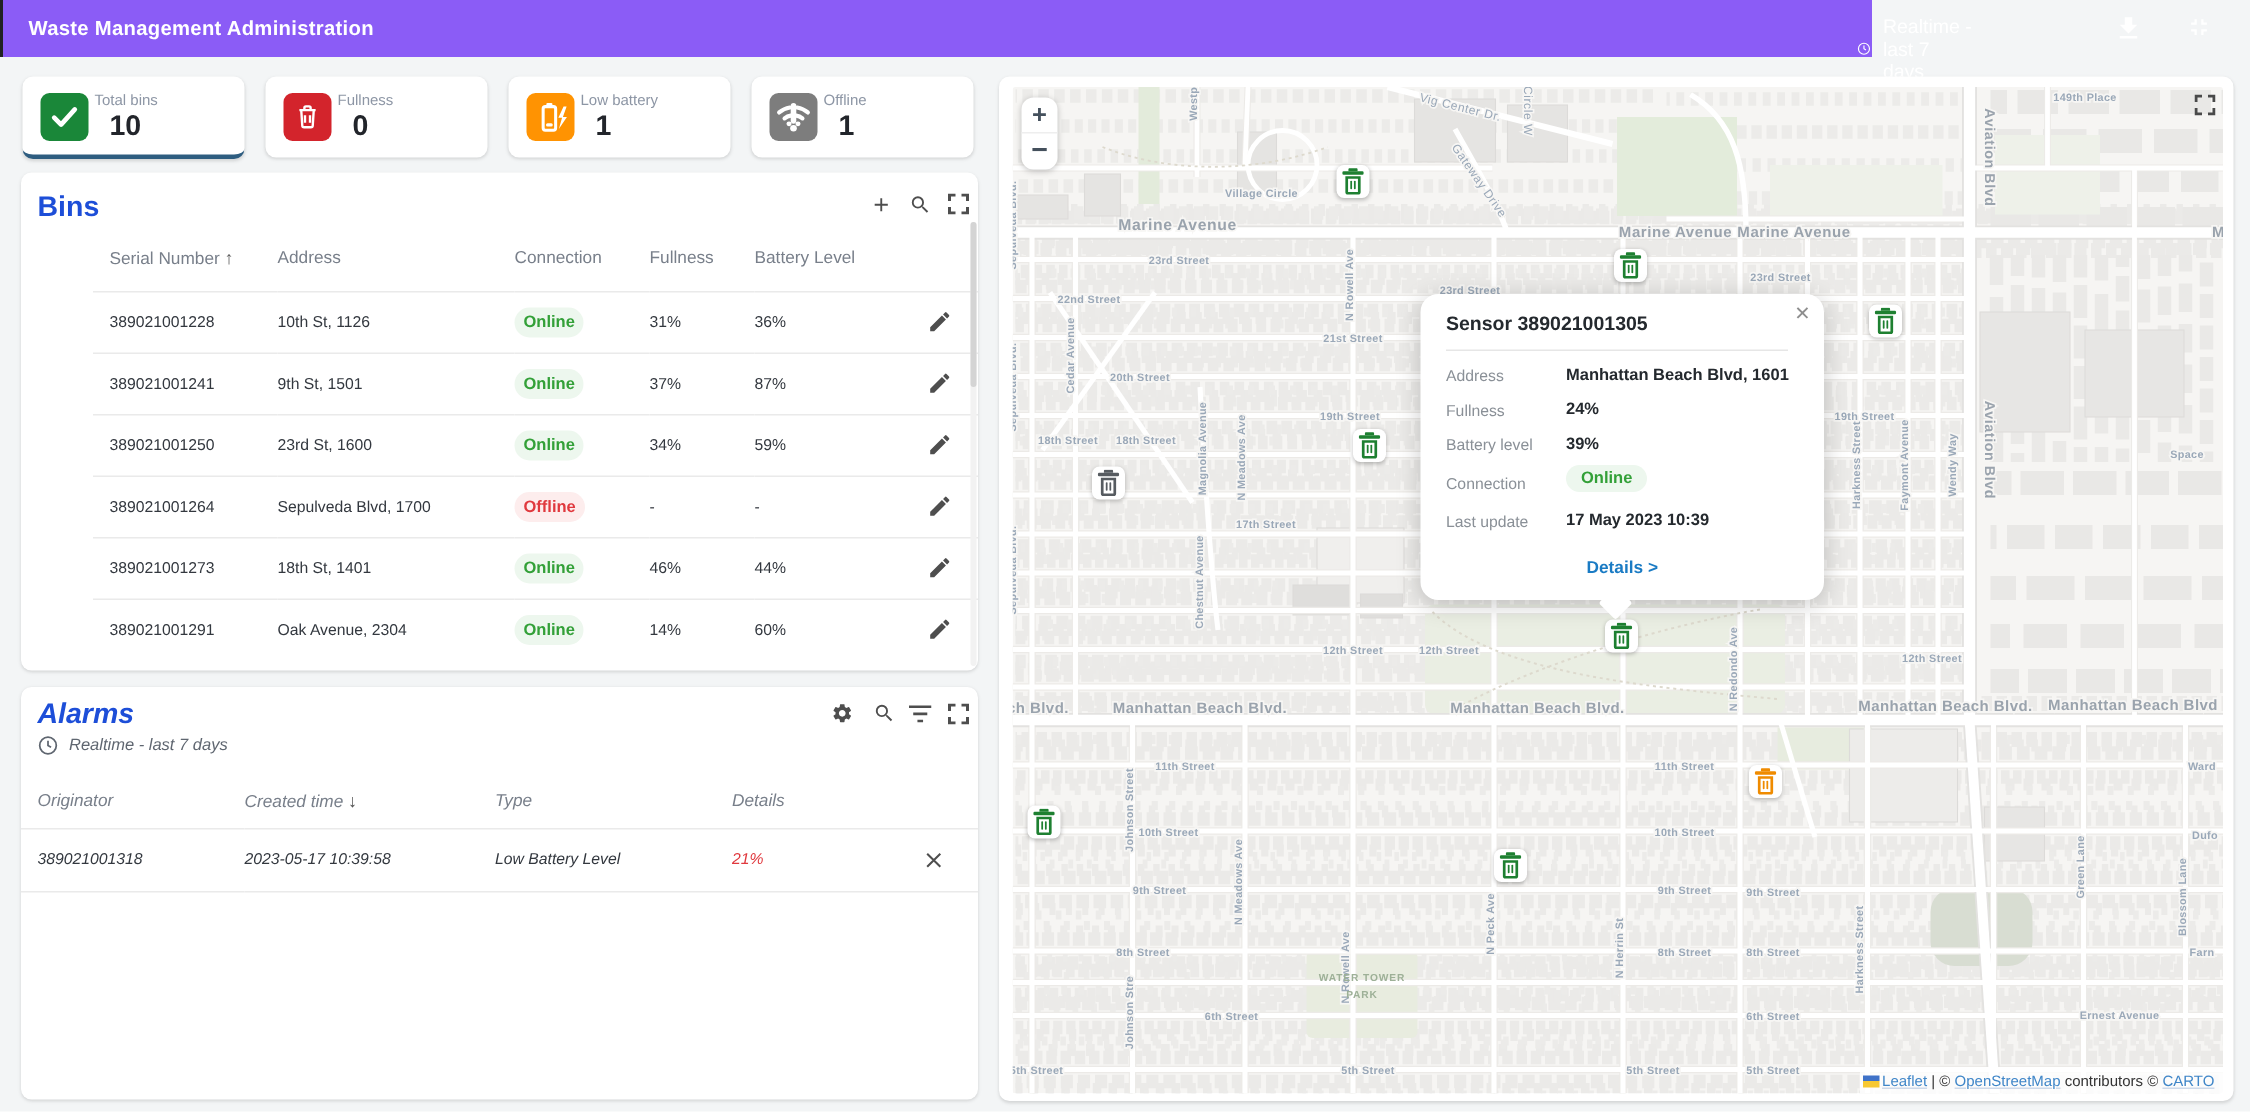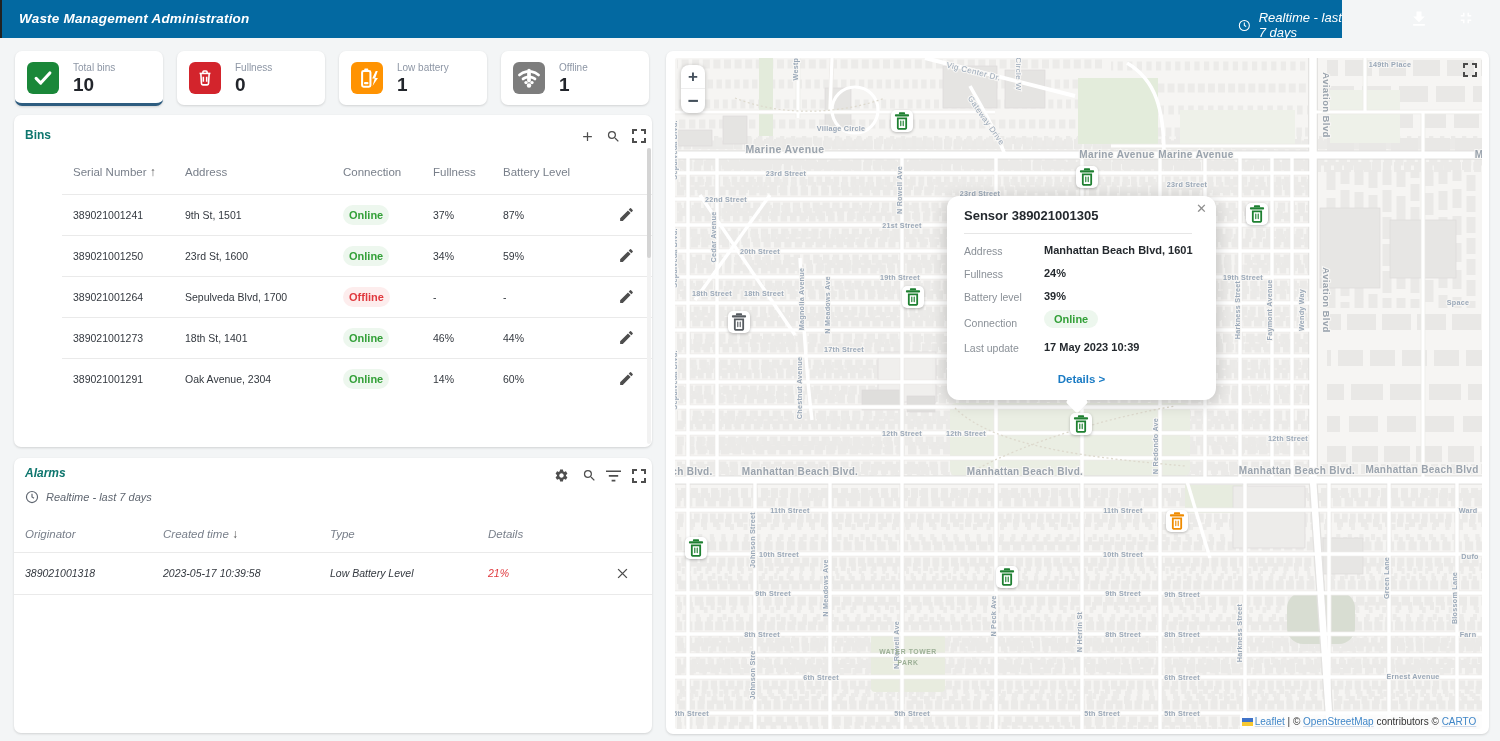--- a/index.html
+++ b/index.html
@@ -1,38 +1,38 @@
 <!DOCTYPE html>
 <html><head>
 <meta charset="utf-8">
 <style>
 * { margin:0; padding:0; box-sizing:border-box; }
 html,body { width:1500px; height:741px; overflow:hidden; }
 body { font-family:"Liberation Sans", sans-serif; background:#f3f5f6; position:relative; }
 
-#hdr { position:absolute; left:0; top:0; width:1342px; height:38px; background:#0369a1; color:#fff;font-style:italic; }
+#hdr { position:absolute; left:0; top:0; width:1248px; height:38px; background:#8b5cf6; color:#fff; }
 #hdr .edge { position:absolute; left:0; top:0; width:2px; height:38px; background:#202222; }
 #hdr h1 { position:absolute; left:19px; top:11px; font-size:13.5px; font-weight:bold; letter-spacing:.2px; }
 #hdr .rt { position:absolute; left:1238px; top:10px; font-size:13px; display:flex; align-items:center; gap:8px; }
 #hdr svg { display:block; }
 .hicon { position:absolute; top:9px; }
 
 .card { position:absolute; background:#fff; border-radius:7px; box-shadow:0 1px 3px rgba(0,0,0,.09), 0 1px 2px rgba(0,0,0,.06); }
 .stat { width:148px; height:54px; }
 .stat .ic { position:absolute; left:12px; top:11px; width:32px; height:32px; border-radius:6px; display:flex; align-items:center; justify-content:center; }
-.stat .lb { position:absolute; left:58px; top:11px; font-size:10px; color:#8d96a5; }
+.stat .lb { position:absolute; left:48px; top:11px; font-size:10px; color:#8d96a5; }
 .stat .vl { position:absolute; left:58px; top:23px; font-size:19px; font-weight:bold; color:#22252b; }
 #stat1 { left:15px; top:51px; border-bottom:3px solid #2e5d80; border-bottom-left-radius:7px; border-bottom-right-radius:7px; height:55px;}
 #stat2 { left:177px; top:51px; }
 #stat3 { left:339px; top:51px; }
 #stat4 { left:501px; top:51px; }
 
 #bins { left:14px; top:115px; width:638px; height:332px; overflow:hidden; }
 #alarms { left:14px; top:458px; width:638px; height:275px; overflow:hidden;font-style:italic; }
-.cardtitle { font-size:12px; font-weight:bold; color:#0f766e; }
+.cardtitle { font-size:19px; font-weight:bold; color:#1d4ed8; }
 table { border-collapse:collapse; width:100%; font-size:10.5px; color:#33383f; }
 th { font-size:11.5px; color:#787f8a; font-weight:normal; text-align:left; }
 td { border-top:1px solid #eaeaea; }
 .chip { display:inline-block; border-radius:11px; font-weight:bold; font-size:11px; padding:4px 6px; }
 .chip.on { background:#edf7ee; color:#33a038; }
 .chip.off { background:#fdeded; color:#e0393e; }
 
 #mapcard { left:666px; top:51px; width:823px; height:683px; }
 #map { position:absolute; left:675px; top:58px; width:807px; height:671px; overflow:hidden; border-radius:2px; }
 #map svg.base { position:absolute; left:0; top:0; }
@@ -148,20 +148,32 @@
         <col style="width:96px">
       </colgroup>
     <tbody>
         <tr style="height:44px;">
           <th style="padding-left:11px;">Serial Number <span style="font-size:12px; color:#555;">↑</span></th>
           <th>Address</th>
           <th>Connection</th>
           <th>Fullness</th>
           <th>Battery Level</th>
           <th></th>
+        </tr>
+    <tr style="height:41px;">
+          <td style="padding-left:11px;">389021001228</td>
+          <td>10th St, 1126</td>
+          <td><span class="chip on">Online</span></td>
+          <td>31%</td>
+          <td>36%</td>
+          <td class="acts" style="padding-left:0px;"><svg width="17" height="17" viewBox="0 0 24 24" fill="#4e4e4e" style="vertical-align:middle;">
+              <path d="M3 17.25V21h3.75L17.81 9.94l-3.75-3.75L3 17.25zM20.71 7.04c.39-.39.39-1.02 0-1.41l-2.34-2.34a.9959.9959 0 00-1.41 0l-1.83 1.83 3.75 3.75 1.83-1.83z"></path>
+            </svg><svg width="17" height="17" viewBox="0 0 24 24" fill="#4e4e4e" style="vertical-align:middle; margin-left:24px;">
+              <path fill-rule="evenodd" d="M6 19c0 1.1.9 2 2 2h8c1.1 0 2-.9 2-2V7H6v12zM8.46 11.88l1.41-1.41L12 12.59l2.12-2.12 1.41 1.41L13.41 14l2.12 2.12-1.41 1.41L12 15.41l-2.12 2.12-1.41-1.41L10.59 14l-2.13-2.12zM15.5 4l-1-1h-5l-1 1H5v2h14V4h-3.5z"></path>
+            </svg></td>
         </tr>
     <tr style="height:41px;">
           <td style="padding-left:11px;">389021001241</td>
           <td>9th St, 1501</td>
           <td><span class="chip on">Online</span></td>
           <td>37%</td>
           <td>87%</td>
           <td class="acts" style="padding-left:0px;"><svg width="17" height="17" viewBox="0 0 24 24" fill="#4e4e4e" style="vertical-align:middle;">
               <path d="M3 17.25V21h3.75L17.81 9.94l-3.75-3.75L3 17.25zM20.71 7.04c.39-.39.39-1.02 0-1.41l-2.34-2.34a.9959.9959 0 00-1.41 0l-1.83 1.83 3.75 3.75 1.83-1.83z"></path>
             </svg><svg width="17" height="17" viewBox="0 0 24 24" fill="#4e4e4e" style="vertical-align:middle; margin-left:24px;">

